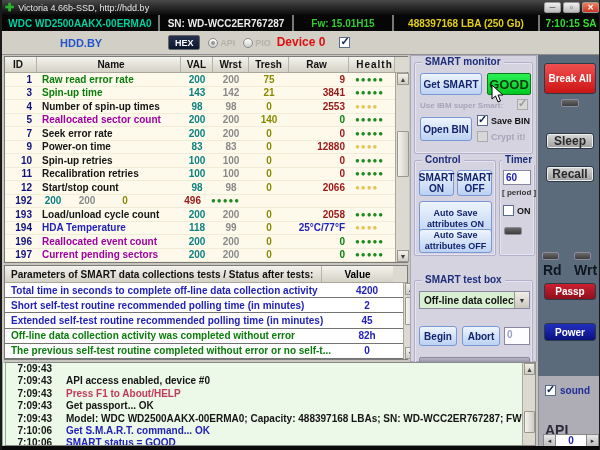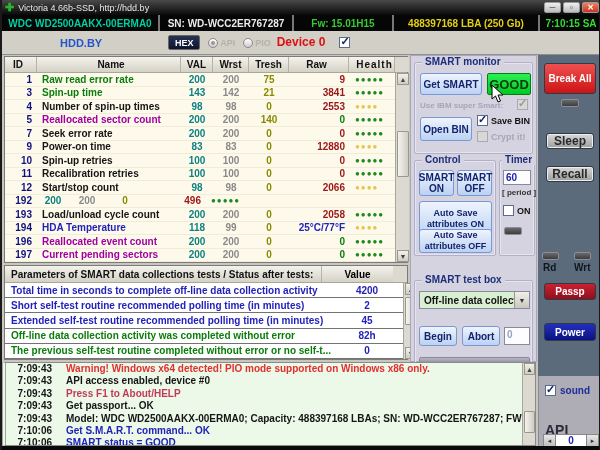--- a/index.html
+++ b/index.html
@@ -97,21 +97,21 @@
   
   .right-strip { position:absolute; left:536px; top:55px; width:64px; height:321px; background:#5c6b7c; }
   .stripbtn { position:absolute; border-radius:3px; display:flex; align-items:center; justify-content:center;
     text-align:center; font-weight:bold; border:1px solid #2e3a46; }
   .btn-break { background:linear-gradient(#f05050,#cc1414); color:#fff; font-size:10px; line-height:11px; }
   .btn-gray { background:linear-gradient(#d8d8d8,#9e9e9e); color:#2a2a2a; font-size:12px; box-shadow:inset 0 0 0 1px #eee; }
   .btn-gray::first-letter { text-decoration:underline; }
   .btn-passp { background:linear-gradient(#cc2030,#8e0f1c); color:#fff; font-size:10px; }
   .btn-power { background:linear-gradient(#2330c0,#0a1280); color:#fff; font-size:10px; }
   .btn-power::first-letter { text-decoration:underline; }
-  .striplabel { position:absolute; font-size:10px; font-weight:bold; color:#0e1620; }
+  .striplabel { position:absolute; font-size:14px; font-weight:bold; color:#0e1620; }
   
   .bottom-right { position:absolute; left:536px; top:376px; width:64px; height:70px; background:#aeacb4; border-left:1px solid #8a8892; }
   .sound-row { position:absolute; left:6px; top:9px; display:flex; align-items:center; gap:4px; }
   .sound-row .lbl { font-size:10px; font-weight:bold; color:#1d2e9a; }
   .apinum-label { position:absolute; left:6px; top:46px; font-size:14px; font-weight:bold; color:#2a2a3a; }
   .spinner { position:absolute; left:4px; top:58px; width:56px; height:14px; display:flex; }
   .spinner .sp { width:13px; background:linear-gradient(#e8e8e8,#bbb); border:1px solid #888; font-size:7px; text-align:center; line-height:12px; color:#333; }
   .spinner .sv { flex:1; background:#fff; border:1px solid #888; border-left:none; border-right:none;
     font-size:10px; font-weight:bold; color:#2222aa; text-align:center; }
   
@@ -421,21 +421,20 @@
       <span class="sp">◂</span>
       <span class="sv">0</span>
       <span class="sp">▸</span>
     </span>
   </div>
 
   <div class="log">
     <div class="log-lines" id="log-lines">
         <div class="log-line">
           <span class="log-time">7:09:43</span>
-          <span class="log-msg c-red">Warning! Windows x64 detected! PIO mode supported on Windows x86 only.</span>
         </div>
         <div class="log-line">
           <span class="log-time">7:09:43</span>
           <span class="log-msg c-black">API access enabled, device #0</span>
         </div>
         <div class="log-line">
           <span class="log-time">7:09:43</span>
           <span class="log-msg c-crimson">Press F1 to About/HELP</span>
         </div>
         <div class="log-line">

